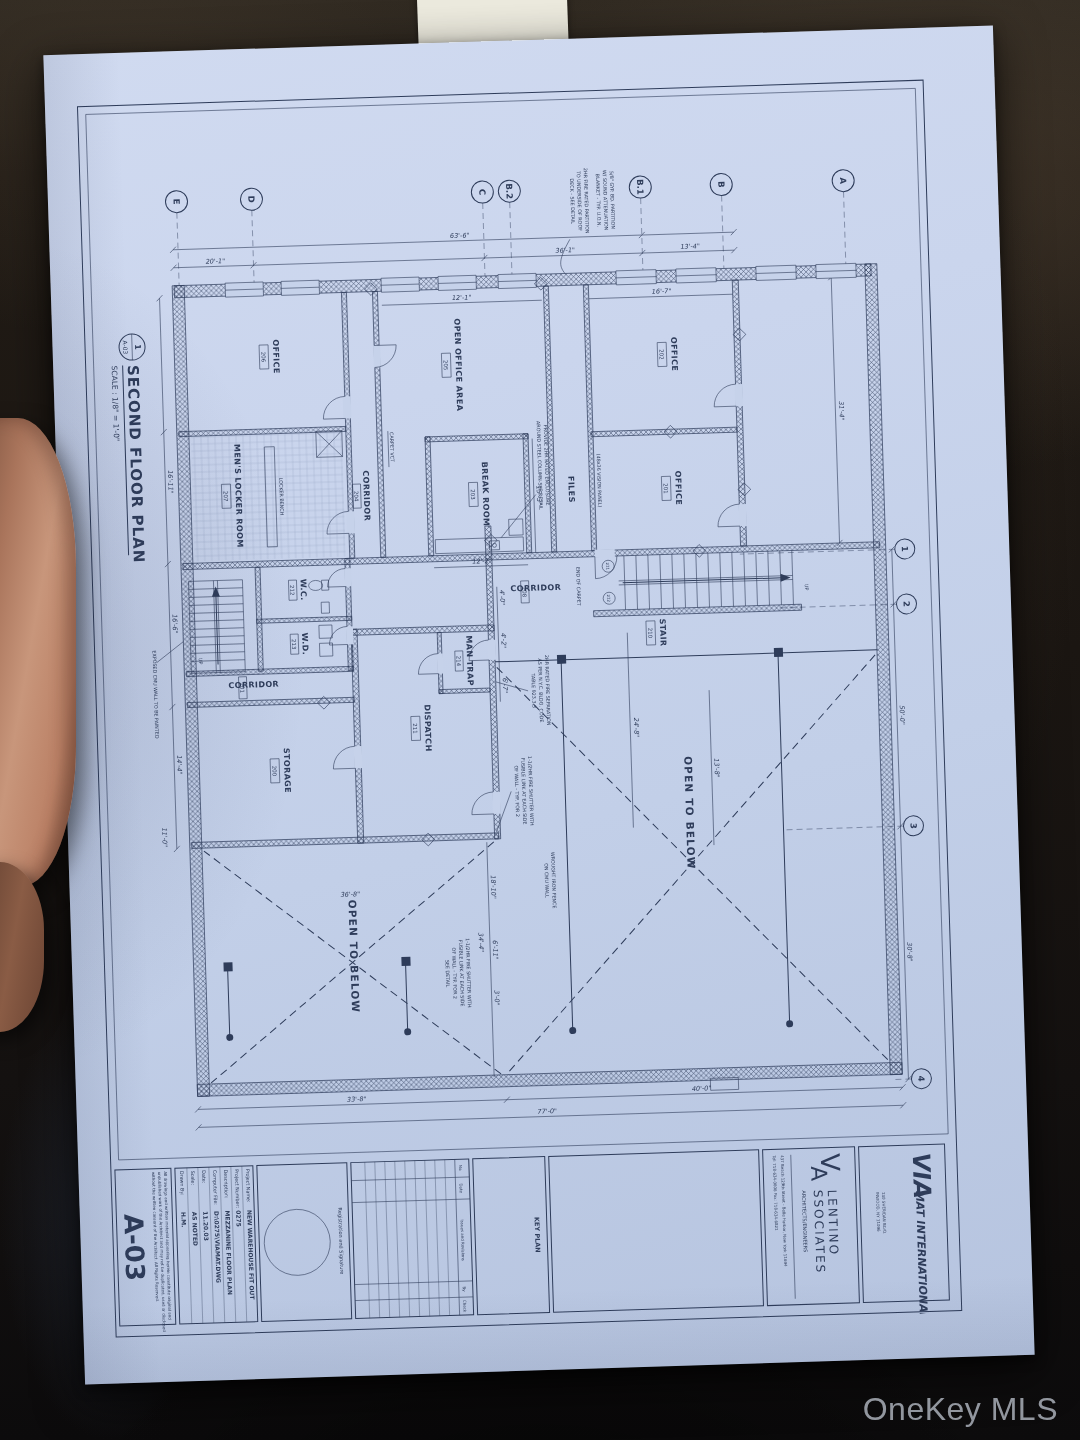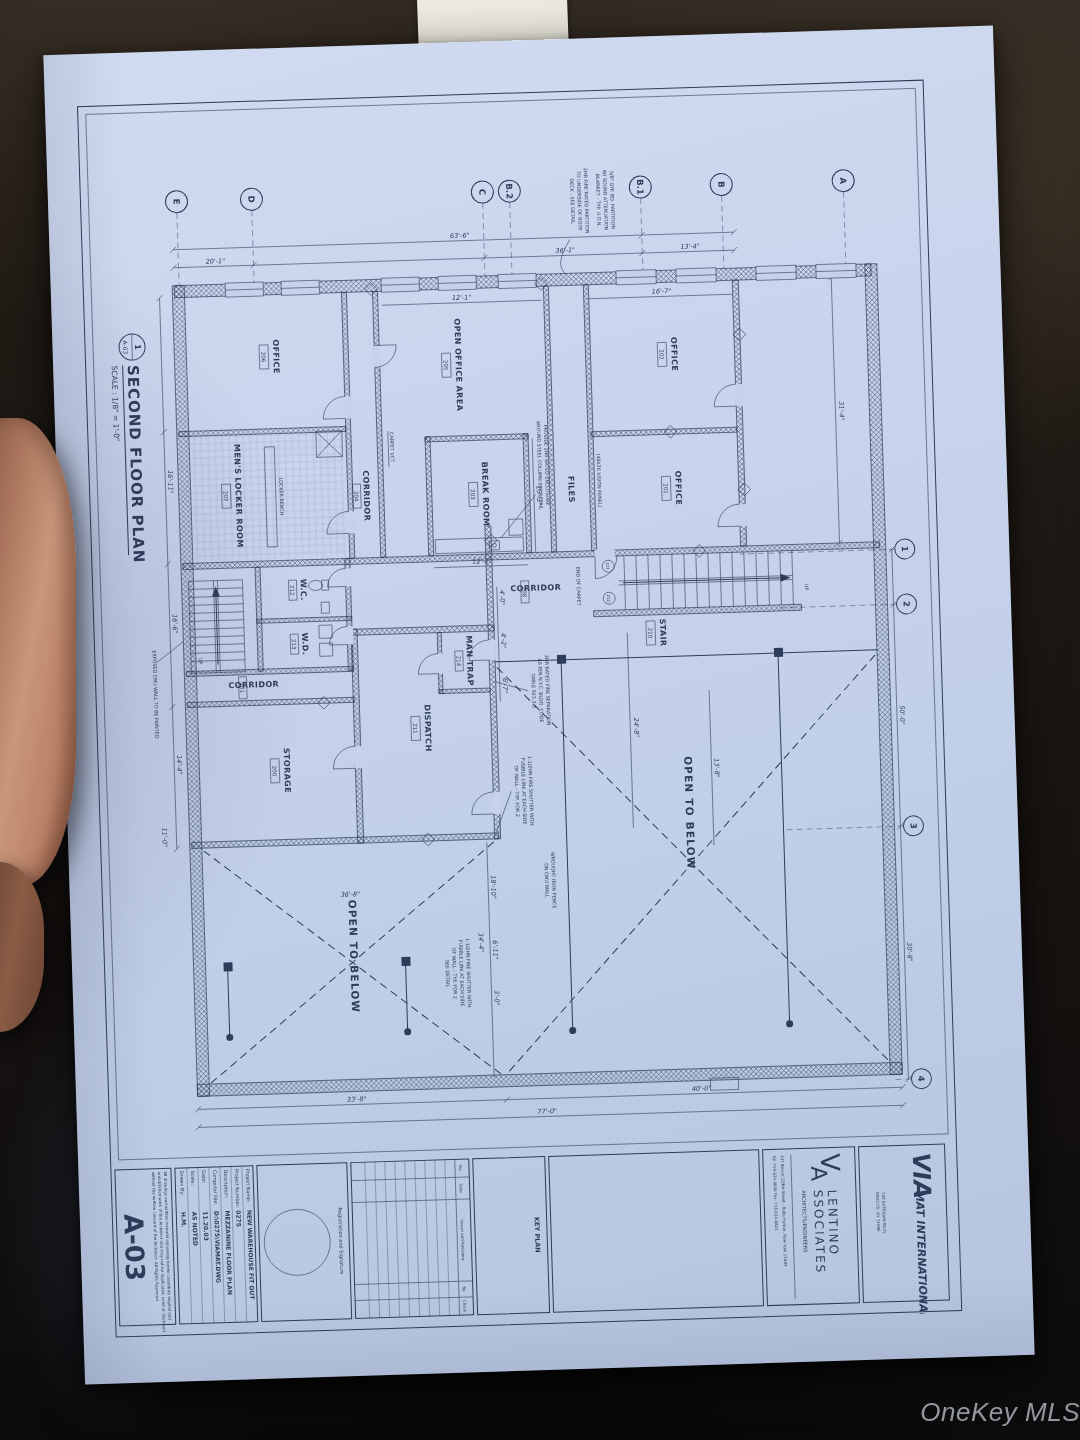--- a/index.html
+++ b/index.html
@@ -28,22 +28,22 @@
   .plan-rot{position:absolute;left:30px;top:50px;width:850px;height:1235px;}
   .plan-rot svg{position:absolute;left:-192.5px;top:192.5px;width:1235px;height:850px;
          transform:rotate(90deg);transform-origin:center;}
   .thumb{position:absolute;left:-24px;top:418px;width:100px;height:468px;
          background:linear-gradient(100deg,#7e5440 0%, #a9745b 26%, #c8967b 52%, #bb8166 78%, #8a5a44 100%);
          border-radius:0 58% 54% 0 / 0 32% 30% 0;
          box-shadow:8px 10px 22px rgba(0,0,0,.5), inset -10px 0 16px rgba(60,30,20,.35);}
   .thumb2{position:absolute;left:-30px;top:862px;width:74px;height:170px;
          background:linear-gradient(100deg,#5e3d2e 0%, #8a5c45 55%, #6b4433 100%);
          border-radius:0 60% 60% 0 / 0 40% 42% 0;box-shadow:6px 8px 18px rgba(0,0,0,.5);}
-  .watermark{position:absolute;right:0;bottom:12px;font-size:26px;color:#b4bac4;opacity:.8;
-         letter-spacing:.5px;font-style:italic;}
+  .watermark{position:absolute;right:22px;bottom:12px;font-size:32px;color:#b4bac4;opacity:.8;
+         letter-spacing:.5px;}
   
   svg{font-family:"DejaVu Sans", sans-serif;}
   svg text{fill:#2e3c5a;}
   .ln{stroke:#2e3c5a;fill:none;stroke-width:1;}
   .thin{stroke-width:.6;}
   .dsh{stroke-dasharray:8 5;}
   .dshf{stroke-dasharray:6 4;opacity:.75;}
   .w{fill:url(#hatch);stroke:#2e3c5a;stroke-width:.7;}
   .pc{fill:#c6d2ea;stroke:none;}
   .rm{font-size:8px;font-weight:bold;letter-spacing:.4px;text-anchor:middle;}

